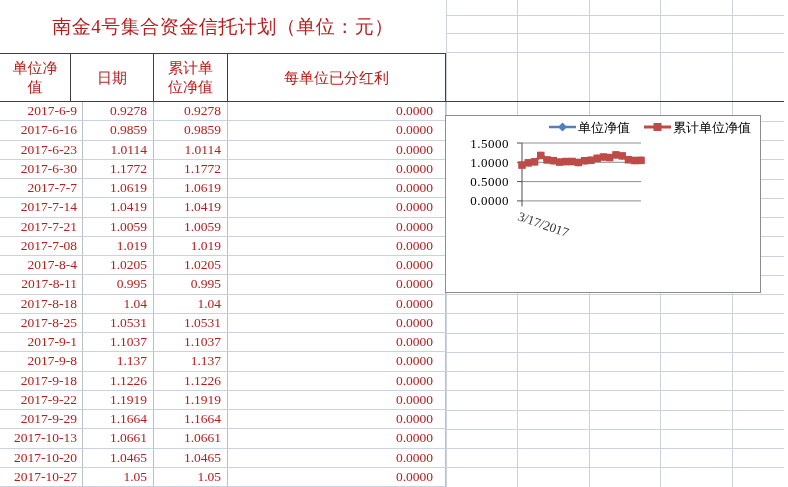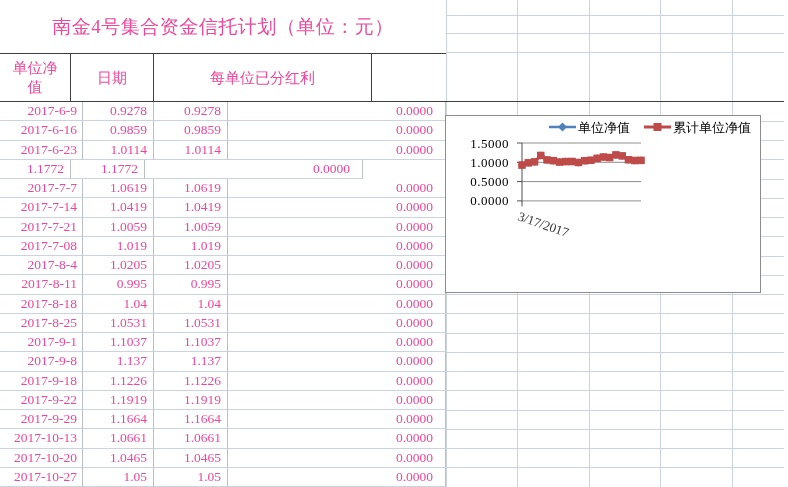--- a/index.html
+++ b/index.html
@@ -1,17 +1,17 @@
 <!DOCTYPE html>
 <html><head>
 <meta charset="utf-8">
 <style>
   html,body{margin:0;padding:0;background:#fff;}
   #sheet{position:relative;width:784px;height:487px;background:#fff;overflow:hidden;
-         font-family:"Liberation Serif","DejaVu Serif",serif;color:#ec4899;}
+         font-family:"Liberation Serif","DejaVu Serif",serif;color:#b91c1c;}
   
   #bg-grid{position:absolute;left:0;top:0;z-index:0;}
   
   #title-cell{position:absolute;left:0;top:0;width:446px;height:53px;z-index:2;
               background:#fff;display:flex;align-items:center;justify-content:center;
               font-size:19px;letter-spacing:.5px;}
   
   #header-row{position:absolute;left:0;top:53px;width:446px;height:48px;z-index:2;
               background:#fff;display:flex;border-top:1px solid #3f3f3f;}
   .hcell{box-sizing:border-box;border-right:1px solid #3f3f3f;display:flex;
@@ -72,20 +72,22 @@
       </svg></div>
 
   <div id="title-cell">
     <span>南金4号集合资金信托计划（单位：元）</span>
   </div>
 
   <div id="header-row">
     <div class="hcell hc1">单位净
 值</div>
     <div class="hcell hc0">日期</div>
+    <div class="hcell hc2">累计单
+位净值</div>
     <div class="hcell hc3">每单位已分红利</div>
   </div>
   <div id="header-underline"></div>
 
   <div id="data-table">
       <div class="trow">
         <div class="tcell tc0">2017-6-9</div>
         <div class="tcell tc1">0.9278</div>
         <div class="tcell tc2">0.9278</div>
         <div class="tcell tc3">0.0000</div>
@@ -96,20 +98,21 @@
         <div class="tcell tc2">0.9859</div>
         <div class="tcell tc3">0.0000</div>
       </div>
       <div class="trow">
         <div class="tcell tc0">2017-6-23</div>
         <div class="tcell tc1">1.0114</div>
         <div class="tcell tc2">1.0114</div>
         <div class="tcell tc3">0.0000</div>
       </div>
       <div class="trow">
+        <div class="tcell tc0">2017-6-30</div>
         <div class="tcell tc1">1.1772</div>
         <div class="tcell tc2">1.1772</div>
         <div class="tcell tc3">0.0000</div>
       </div>
       <div class="trow">
         <div class="tcell tc0">2017-7-7</div>
         <div class="tcell tc1">1.0619</div>
         <div class="tcell tc2">1.0619</div>
         <div class="tcell tc3">0.0000</div>
       </div>

